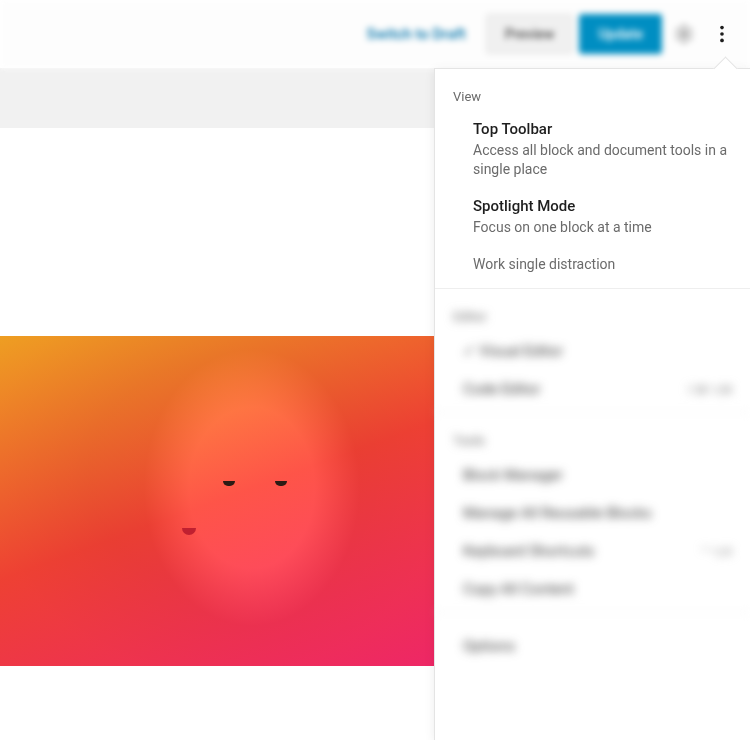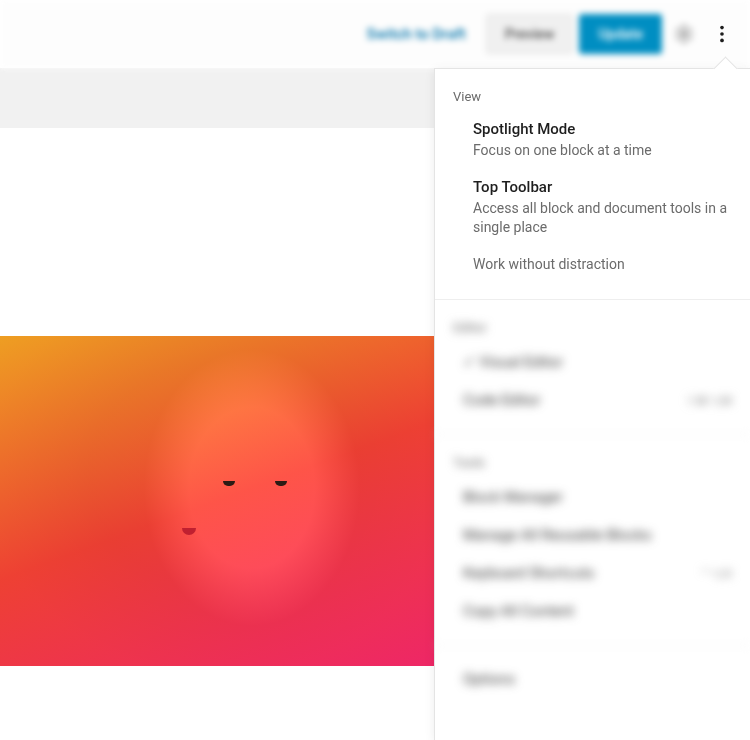--- a/index.html
+++ b/index.html
@@ -131,21 +131,21 @@
     top: -9px; right: 16px;
     width: 16px; height: 16px;
     background: #fff;
     border-left: 1px solid #e4e4e4;
     border-top: 1px solid #e4e4e4;
     transform: rotate(45deg);
   }
 
   .section {
     border-bottom: 1px solid #eee;
-    padding: 14px 0 15px;
+    padding: 14px 0 4px;
   }
   .section.clear {}
   .section.blurred {
     filter: blur(5px);
     pointer-events: none;
   }
 
   .section-title {
     font-size: 13px;
     color: #6b6b6b;
@@ -203,29 +203,29 @@
 <div class="content">
   <div class="photo"></div>
 </div>
 
 <div class="dropdown">
 
   <div class="section clear">
     <div class="section-title">View</div>
 
     <div class="opt">
+      <div class="opt-title">Top Toolbar</div>
+      <div class="opt-desc">Access all block and document tools in a single place</div>
+    </div>
+    <div class="opt">
       <div class="opt-title">Spotlight Mode</div>
       <div class="opt-desc">Focus on one block at a time</div>
     </div>
     <div class="opt">
-      <div class="opt-title">Top Toolbar</div>
-      <div class="opt-desc">Access all block and document tools in a single place</div>
-    </div>
-    <div class="opt">
-      <div class="opt-desc">Work without distraction</div>
+      <div class="opt-desc">Work single distraction</div>
     </div>
   </div>
 
   <div class="section blurred">
     <div class="section-title">Editor</div>
     <div class="row">
         <span class="lbl">✓ Visual Editor</span>
       </div>
     <div class="row">
         <span class="lbl">Code Editor</span>

